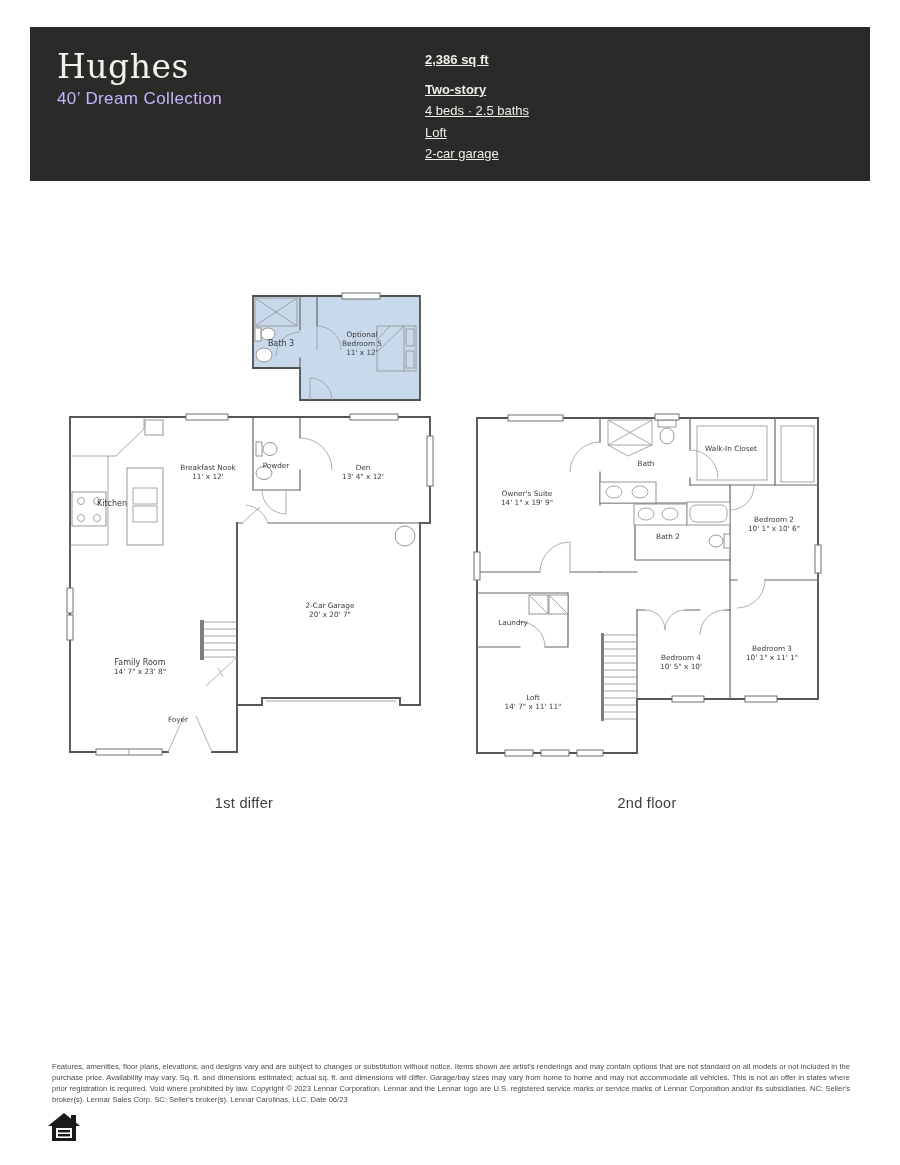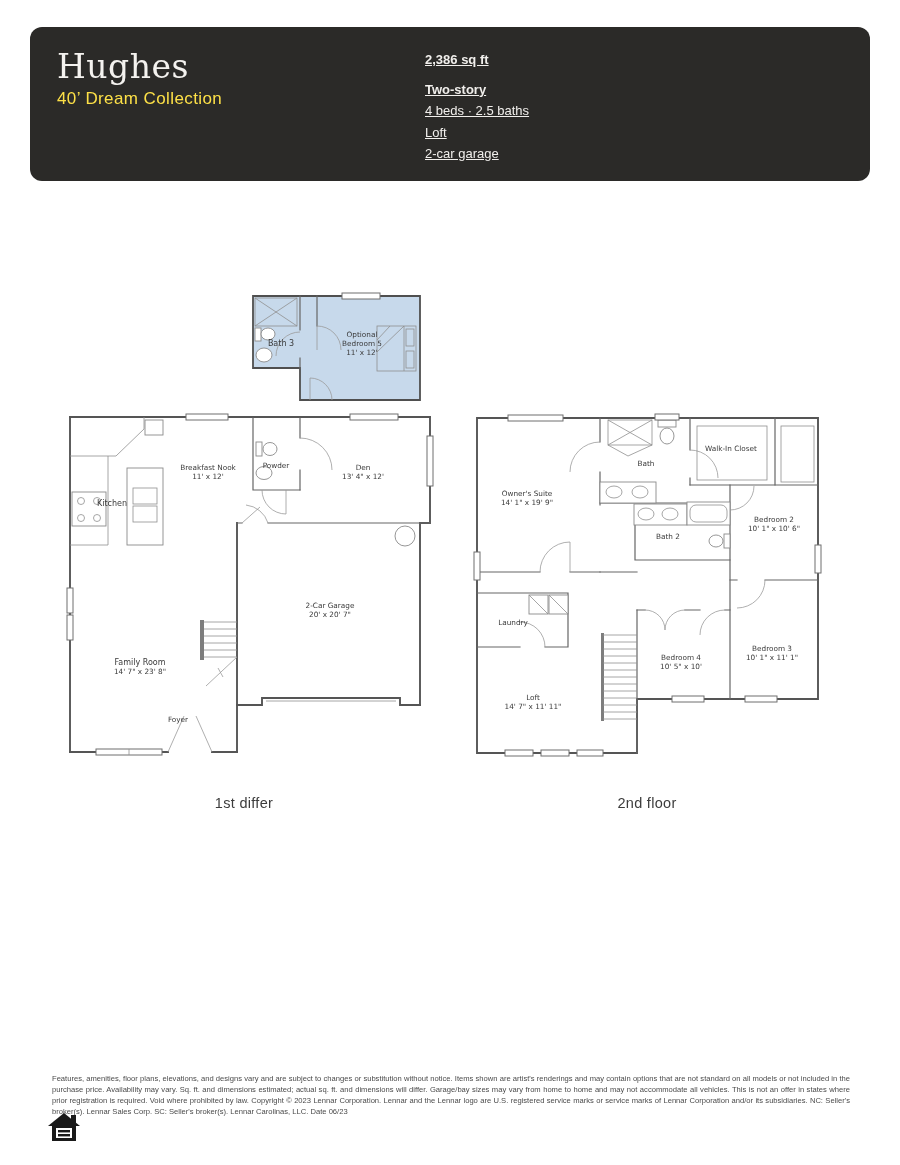--- a/index.html
+++ b/index.html
@@ -1,42 +1,42 @@
 <!DOCTYPE html>
 <html><head>
 <meta charset="utf-8">
 <style>
   html,body{margin:0;padding:0;background:#fff;}
   .page{position:relative;width:900px;height:1165px;background:#fff;overflow:hidden;
         font-family:"Liberation Sans",sans-serif;}
   
-  .hdr{position:absolute;left:30px;top:27px;width:840px;height:154px;background:#2b2a28;border-radius:12px;}
+  .hdr{position:absolute;left:30px;top:27px;width:840px;height:154px;background:#2b2a28;}
   .hdr-title{position:absolute;left:27px;top:20px;color:#f4f2ef;
              font-family:"DejaVu Serif",serif;font-size:33px;font-weight:400;letter-spacing:.5px;}
-  .hdr-sub{position:absolute;left:27px;top:62px;color:#fde047;font-size:17px;letter-spacing:.4px;}
+  .hdr-sub{position:absolute;left:27px;top:62px;color:#c4b5fd;font-size:17px;letter-spacing:.4px;}
   .hdr-specs{position:absolute;left:395px;top:22px;color:#f1efec;font-size:13px;line-height:21.5px;text-decoration:underline;}
   .spec-strong{font-weight:bold;}
   .spec-gap{height:8px;}
   
   svg.plans{position:absolute;left:0;top:0;width:900px;height:1165px;}
   .w2{stroke:#555;stroke-width:1.9;fill:none;stroke-linecap:square;}
   .w1{stroke:#666;stroke-width:1.2;fill:none;stroke-linecap:square;}
   .tn{stroke:#8f8f8f;stroke-width:.8;fill:none;}
   .fx{stroke:#8a8a8a;stroke-width:.9;fill:#fff;}
   .arc{stroke:#9b9b9b;stroke-width:.8;fill:none;}
   .win{fill:#fff;stroke:#6f6f6f;stroke-width:1;}
   .rail{fill:#7d7d7d;stroke:none;}
   text.rm{font-family:"DejaVu Sans",sans-serif;font-size:8px;fill:#3a3a3a;text-anchor:middle;}
   text.rs{font-family:"DejaVu Sans",sans-serif;font-size:7.3px;fill:#3a3a3a;text-anchor:middle;}
   
   .floor-cap{position:absolute;top:795px;width:120px;text-align:center;
              font-size:14.5px;color:#3c3c3c;letter-spacing:.3px;}
   .cap1{left:184px;} .cap2{left:587px;}
   .disclaimer{position:absolute;left:52px;top:1061px;width:798px;font-size:7.6px;
-              line-height:11px;color:#4a4a4a;text-align:justify;margin-top:12px;}
+              line-height:11px;color:#4a4a4a;text-align:justify;}
   .eho{position:absolute;left:48px;top:1113px;}
 </style>
 </head>
 <body>
 
 <div class="page">
 
   <div class="hdr">
     <div class="hdr-title">Hughes</div>
     <div class="hdr-sub">40’ Dream Collection</div>

